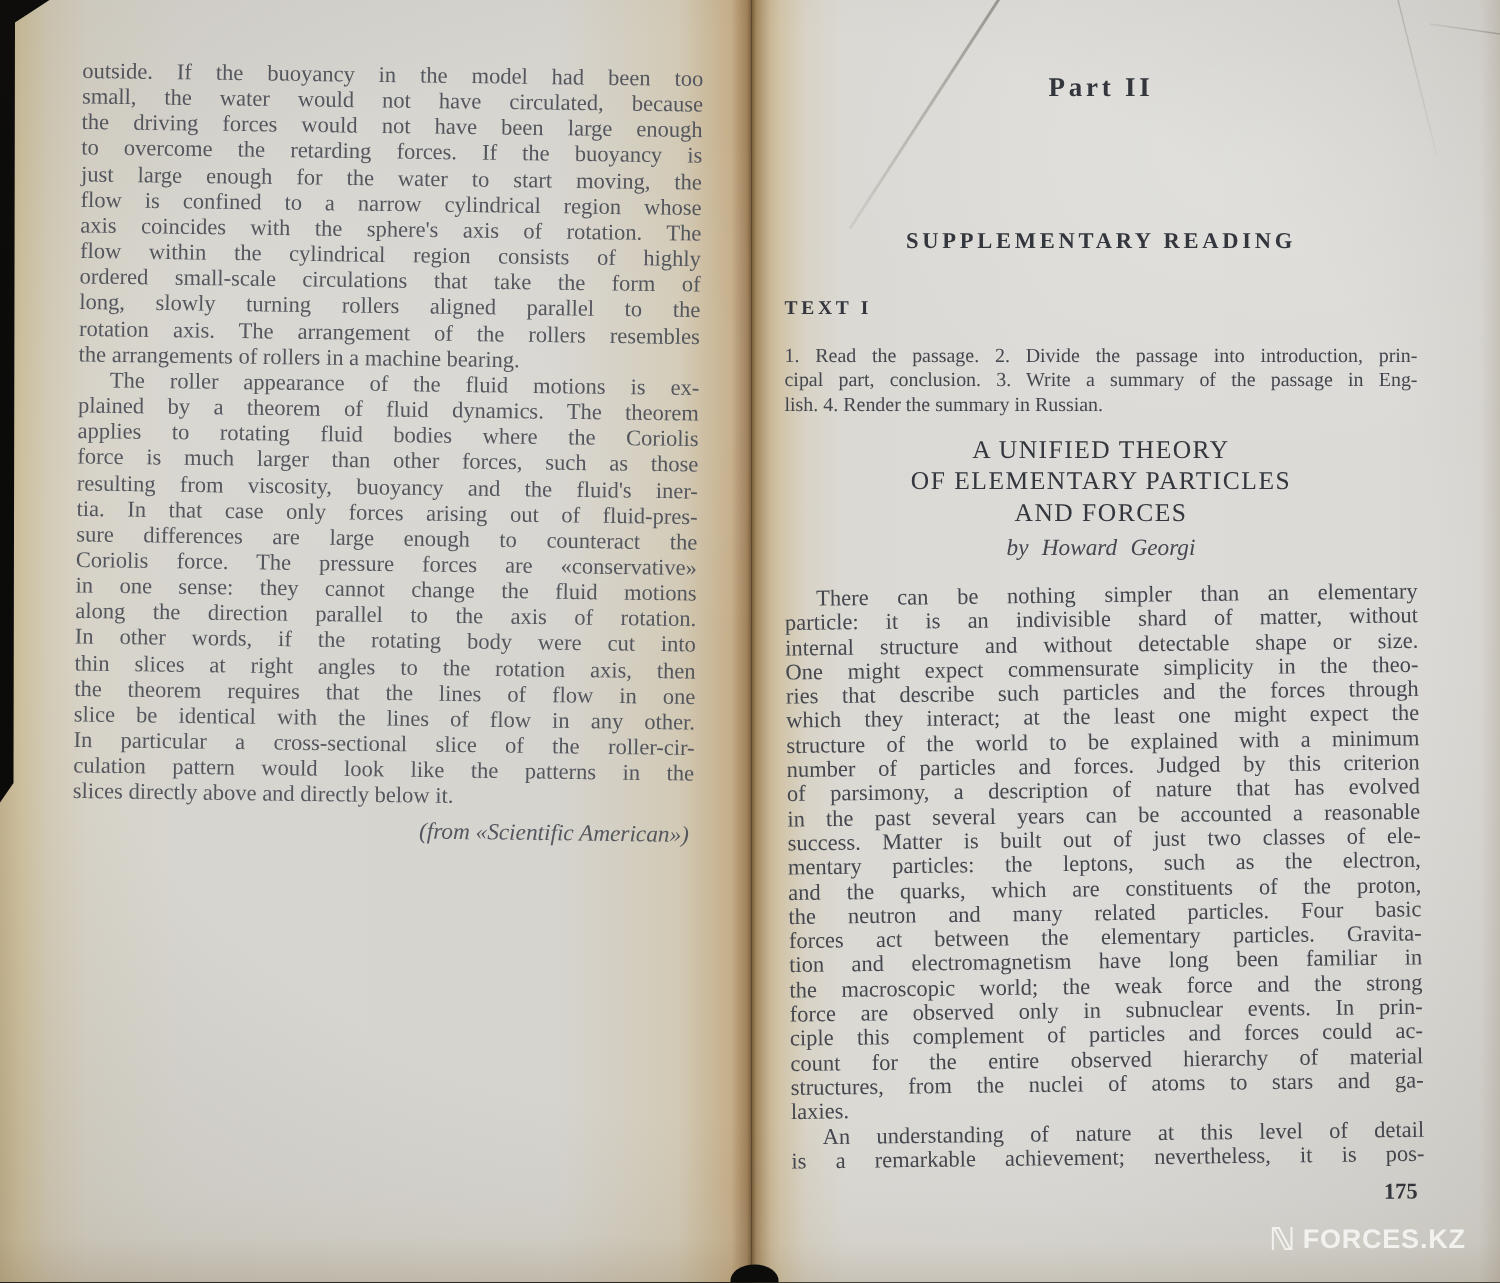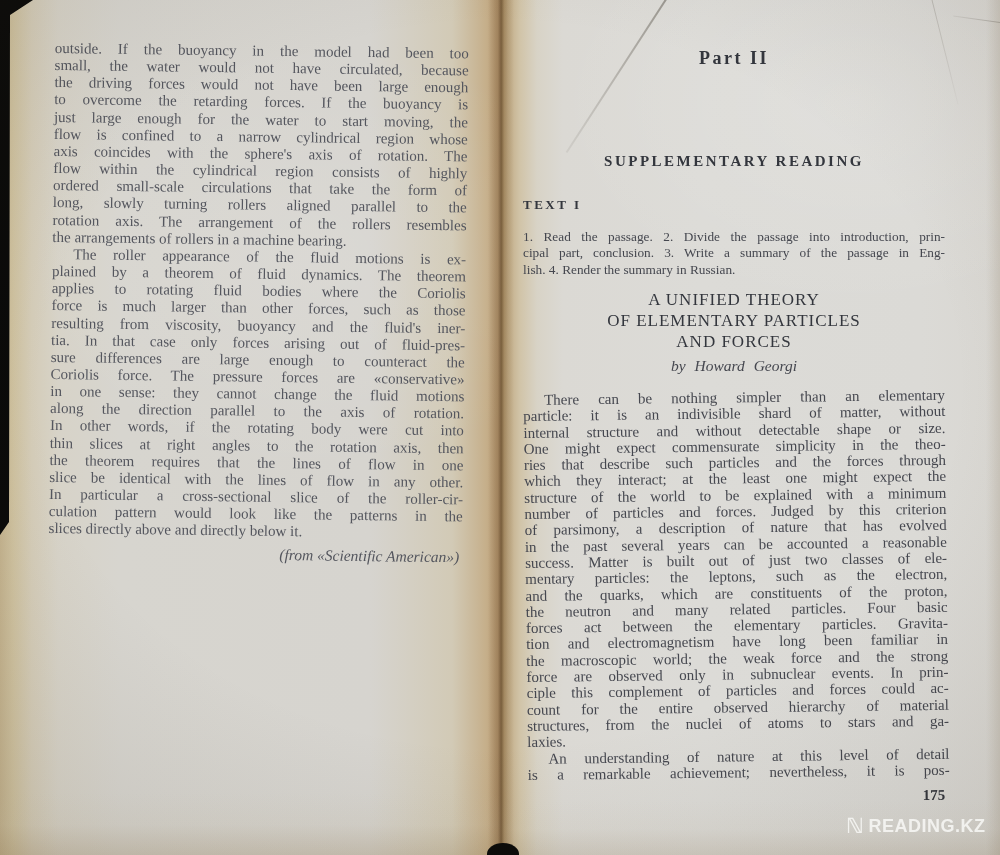--- a/index.html
+++ b/index.html
@@ -172,14 +172,14 @@
     </div>
   <div class="rp-pagenum">175</div>
 </div>
 
 <div class="gutter-shadow"></div>
 <div class="gutter-notch"></div>
 <div class="vignette"></div>
 
 <div class="watermark">
   <span class="wm-logo">ℕ</span>
-  <span class="wm-text">READING.KZ</span>
+  <span class="wm-text">FORCES.KZ</span>
 </div>
 
 </body></html>

